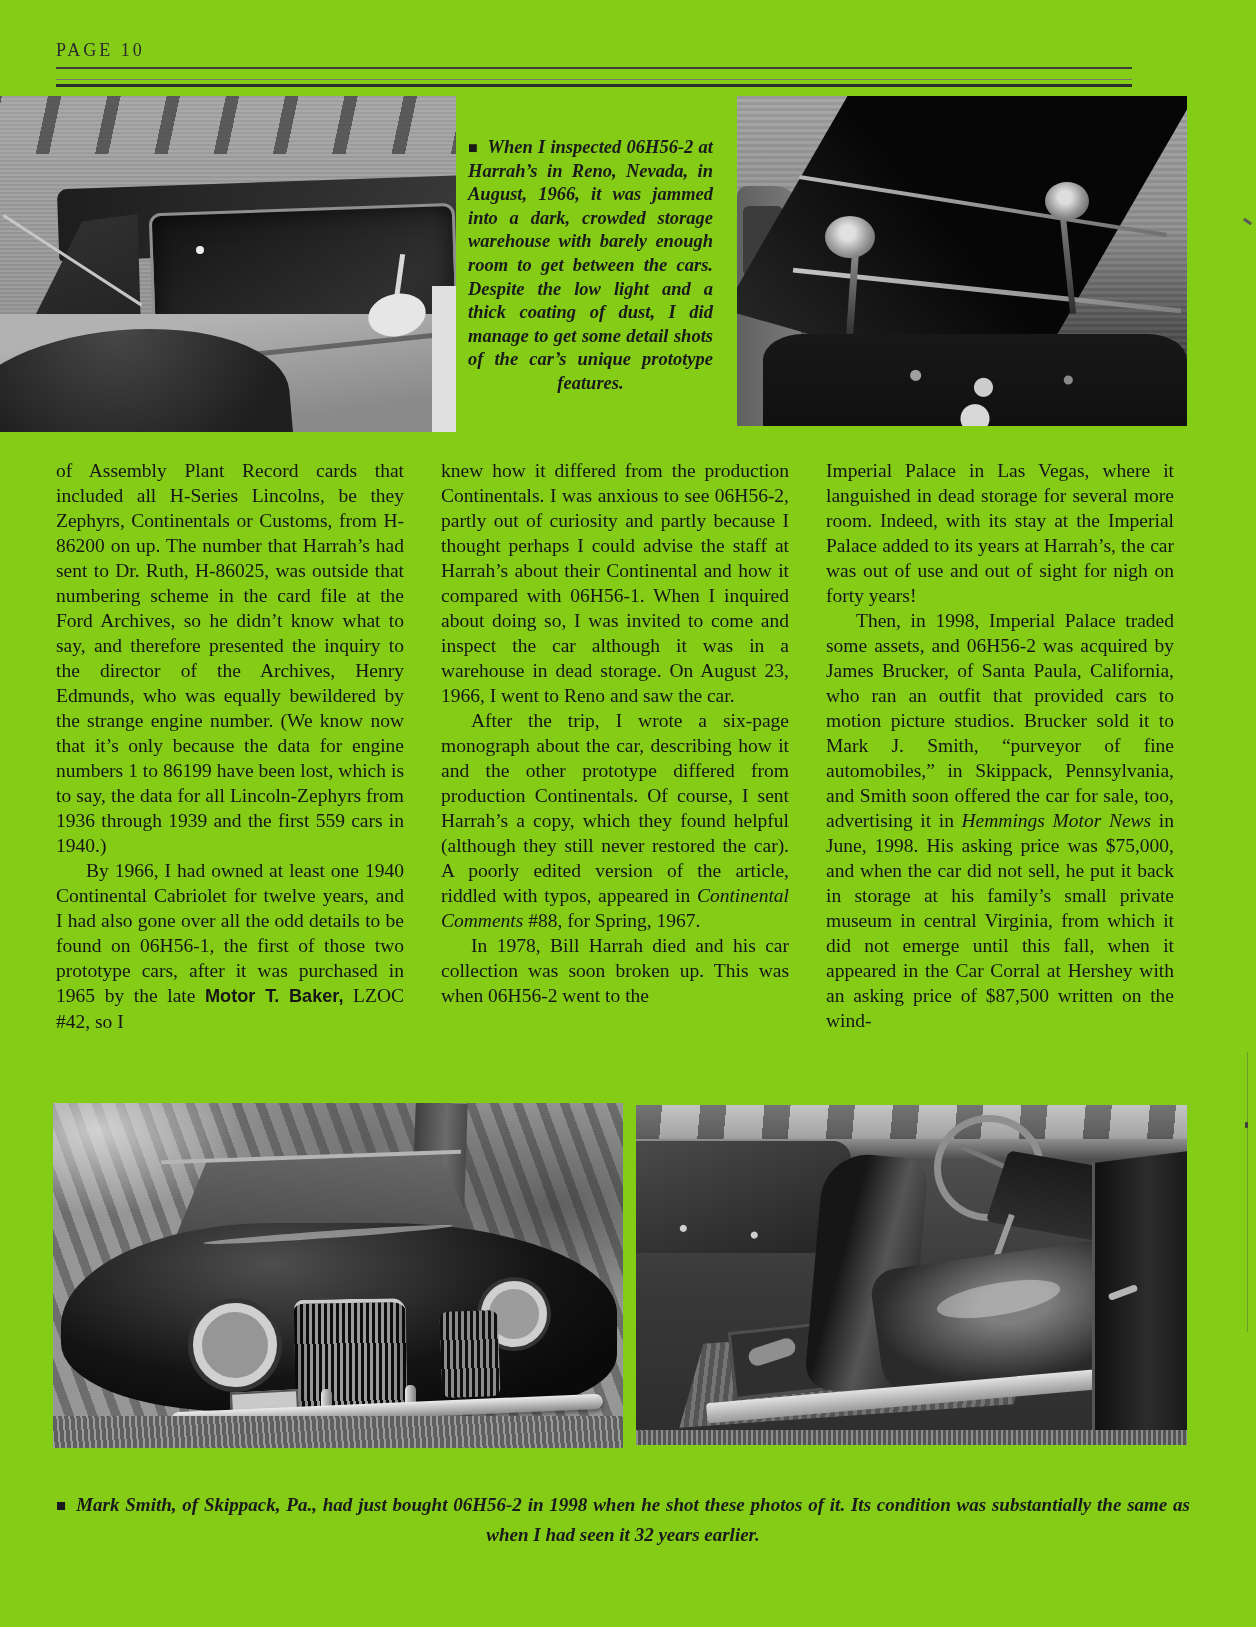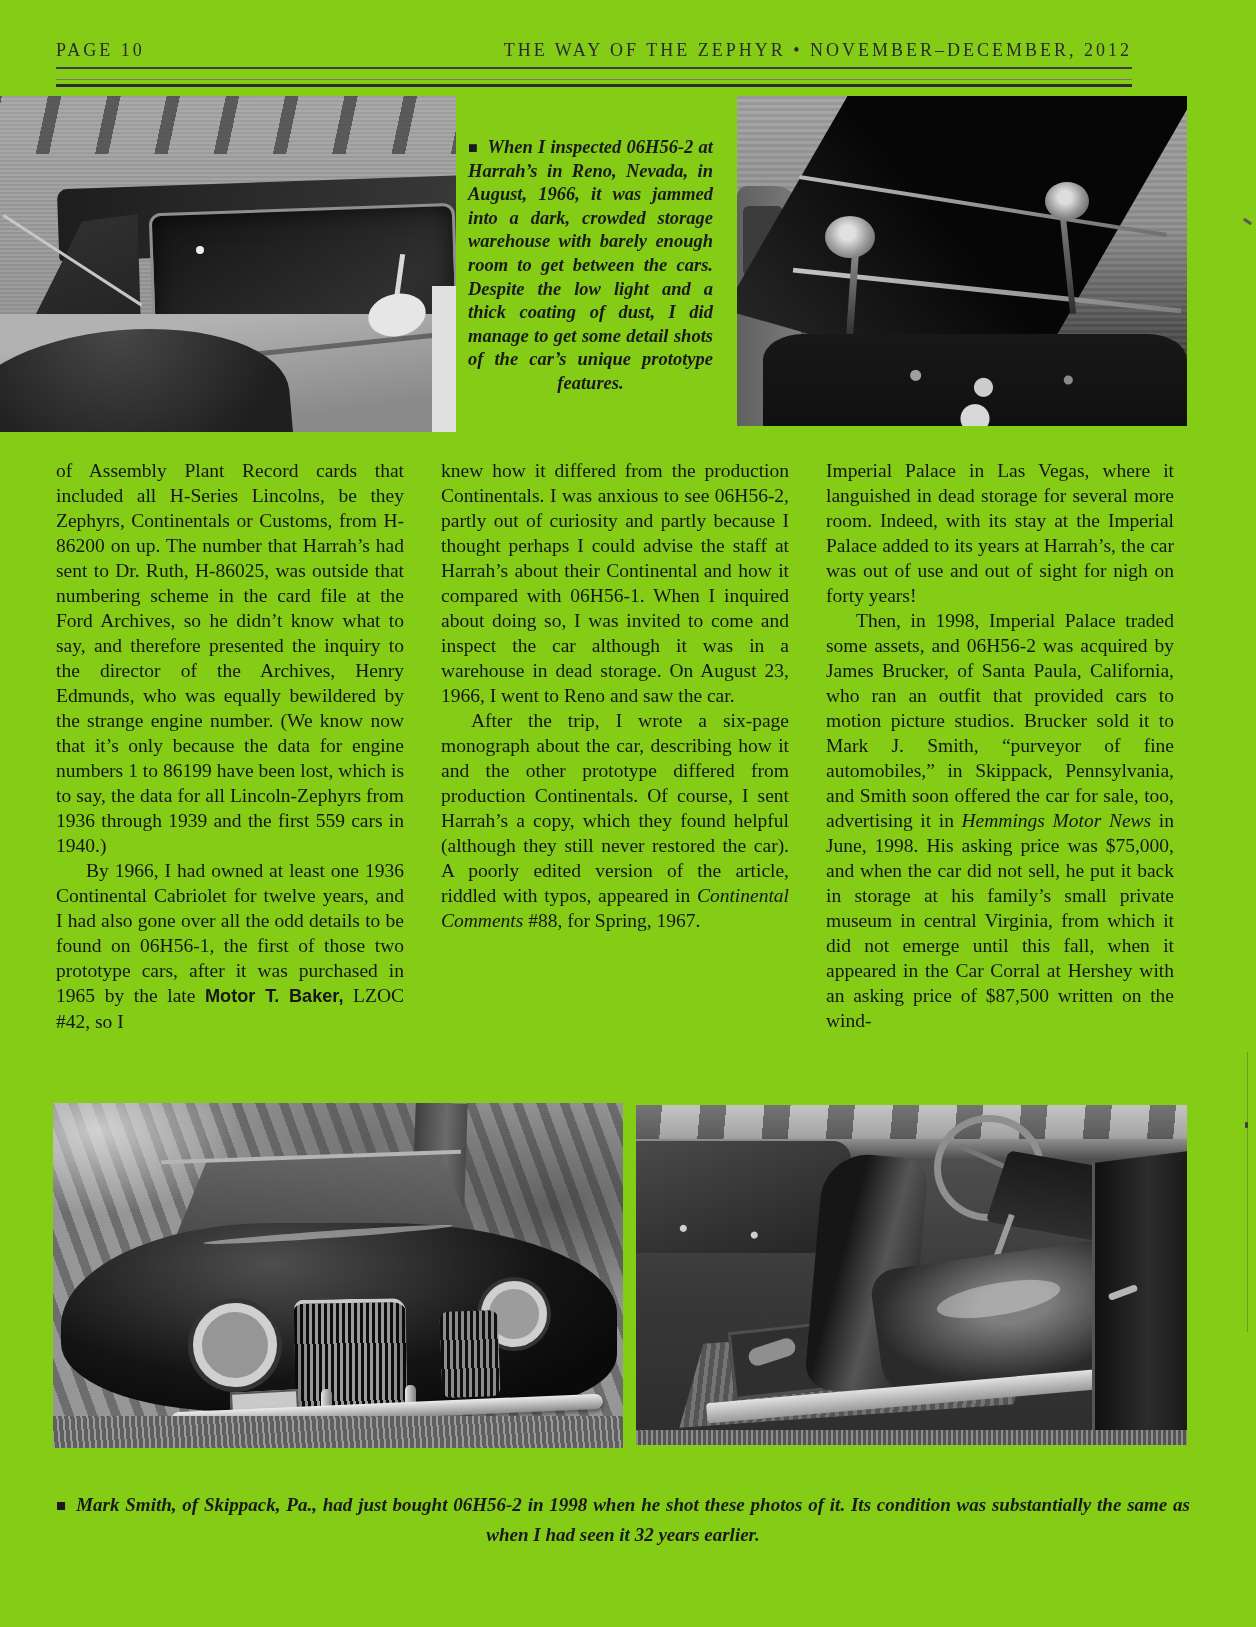--- a/index.html
+++ b/index.html
@@ -155,21 +155,20 @@
   .artifact-edge-line{position:absolute;left:1247px;top:1052px;width:1px;height:280px;background:rgba(70,70,70,.35);}
   .artifact-dot{position:absolute;left:1245px;top:1122px;width:3px;height:6px;background:#3f3f3f;border-radius:1px;}
 </style>
 </head>
 <body>
 
 <div class="page">
 
   <div class="masthead">
     <span>PAGE 10</span>
-    <span>THE WAY OF THE ZEPHYR  •  NOVEMBER–DECEMBER, 2012</span>
   </div>
   <div class="rule-thin"></div>
   <div class="rule-thick"></div>
 
   <div class="photo" id="ph1" title="dusty convertible with folded top and side windows inside a warehouse">
     <div class="p1-wall"></div>
     <div class="p1-beams"></div>
     <div class="p1-top"></div>
     <div class="p1-vent"></div>
     <div class="p1-vent-frame"></div>
@@ -197,25 +196,26 @@
     <div class="p2-horn-left-stem"></div>
     <div class="p2-horn-left"></div>
     <div class="p2-horn-right-stem"></div>
     <div class="p2-horn-right"></div>
     <div class="p2-engine"></div>
   </div>
 
   <div class="columns">
     <div class="col">
         <p class="para"><span class="">of Assembly Plant Record cards that included all H-Series Lincolns, be they Zephyrs, Continentals or Customs, from H-86200 on up. The number that Harrah’s had sent to Dr. Ruth, H-86025, was outside that numbering scheme in the card file at the Ford Archives, so he didn’t know what to say, and therefore presented the inquiry to the director of the Archives, Henry Edmunds, who was equally bewildered by the strange engine number. (We know now that it’s only because the data for engine numbers 1 to 86199 have been lost, which is to say, the data for all Lincoln-Zephyrs from 1936 through 1939 and the first 559 cars in 1940.)</span></p>
-        <p class="para indent"><span class="">By 1966, I had owned at least one 1936 Continental Cabriolet for twelve years, and I had also gone over all the odd details to be found on 06H56-1, the first of those two prototype cars, after it was purchased in 1965 by the late </span><span class="b">Motor T. Baker,</span><span class=""> LZOC #42, so I</span></p>
+        <p class="para indent"><span class="">By 1966, I had owned at least one 1940 Continental Cabriolet for twelve years, and I had also gone over all the odd details to be found on 06H56-1, the first of those two prototype cars, after it was purchased in 1965 by the late </span><span class="b">Motor T. Baker,</span><span class=""> LZOC #42, so I</span></p>
       </div>
     <div class="col">
         <p class="para"><span class="">knew how it differed from the production Continentals. I was anxious to see 06H56-2, partly out of curiosity and partly because I thought perhaps I could advise the staff at Harrah’s about their Continental and how it compared with 06H56-1. When I inquired about doing so, I was invited to come and inspect the car although it was in a warehouse in dead storage. On August 23, 1966, I went to Reno and saw the car.</span></p>
         <p class="para indent"><span class="">After the trip, I wrote a six-page monograph about the car, describing how it and the other prototype differed from production Continentals. Of course, I sent Harrah’s a copy, which they found helpful (although they still never restored the car). A poorly edited version of the article, riddled with typos, appeared in </span><span class=" i">Continental Comments</span><span class=""> #88, for Spring, 1967.</span></p>
+        <p class="para indent"><span class="">In 1978, Bill Harrah died and his car collection was soon broken up. This was when 06H56-2 went to the</span></p>
       </div>
     <div class="col">
         <p class="para"><span class="">Imperial Palace in Las Vegas, where it languished in dead storage for several more room. Indeed, with its stay at the Imperial Palace added to its years at Harrah’s, the car was out of use and out of sight for nigh on forty years!</span></p>
         <p class="para indent"><span class="">Then, in 1998, Imperial Palace traded some assets, and 06H56-2 was acquired by James Brucker, of Santa Paula, California, who ran an outfit that provided cars to motion picture studios. Brucker sold it to Mark J. Smith, “purveyor of fine automobiles,” in Skippack, Pennsylvania, and Smith soon offered the car for sale, too, advertising it in </span><span class=" i">Hemmings Motor News</span><span class=""> in June, 1998. His asking price was $75,000, and when the car did not sell, he put it back in storage at his family’s small private museum in central Virginia, from which it did not emerge until this fall, when it appeared in the Car Corral at Hershey with an asking price of $87,500 written on the wind-</span></p>
       </div>
   </div>
 
   <div class="photo" id="ph3" title="1940 Lincoln Continental cabriolet, front three-quarter view outdoors">
     <div class="p3-bg"></div>
     <div class="p3-trunk"></div>

